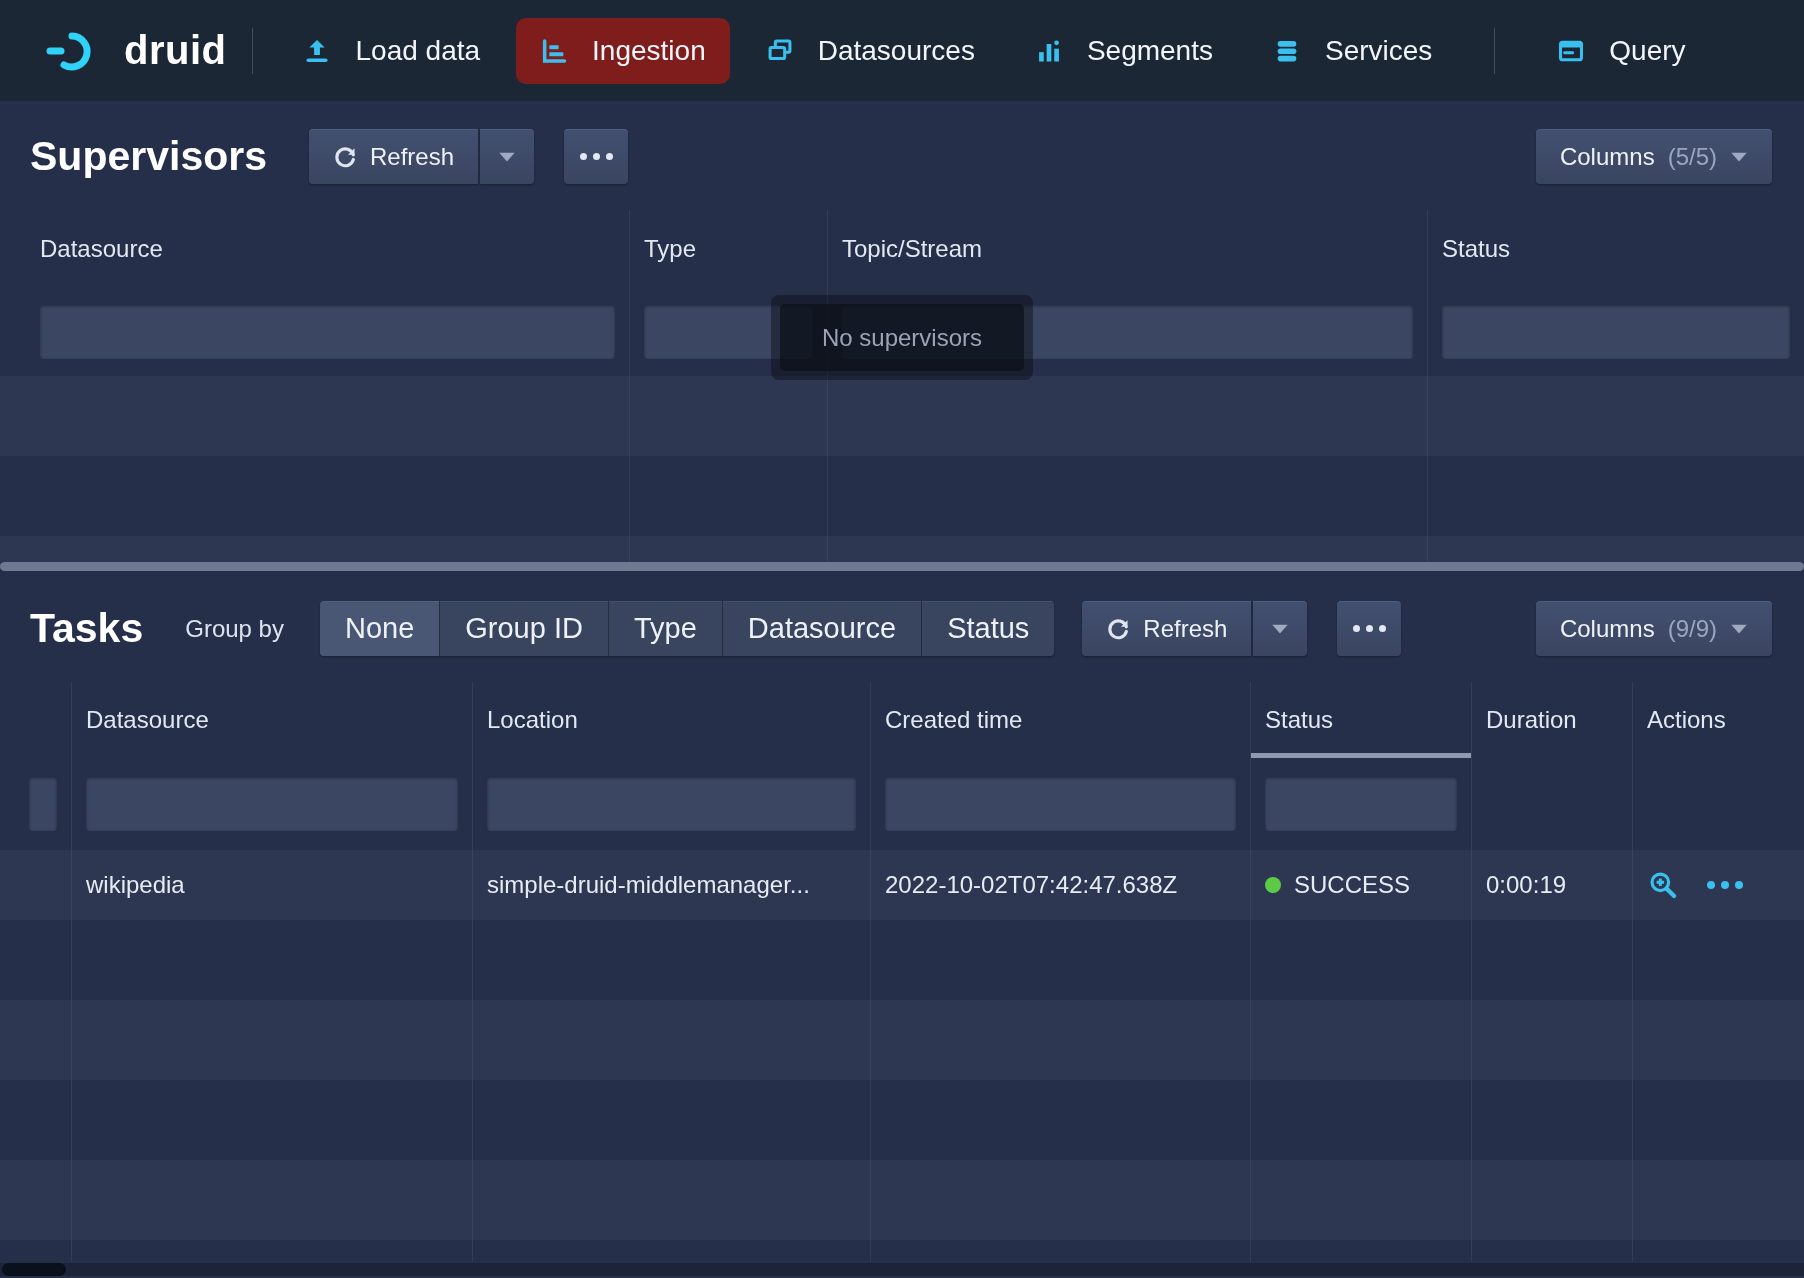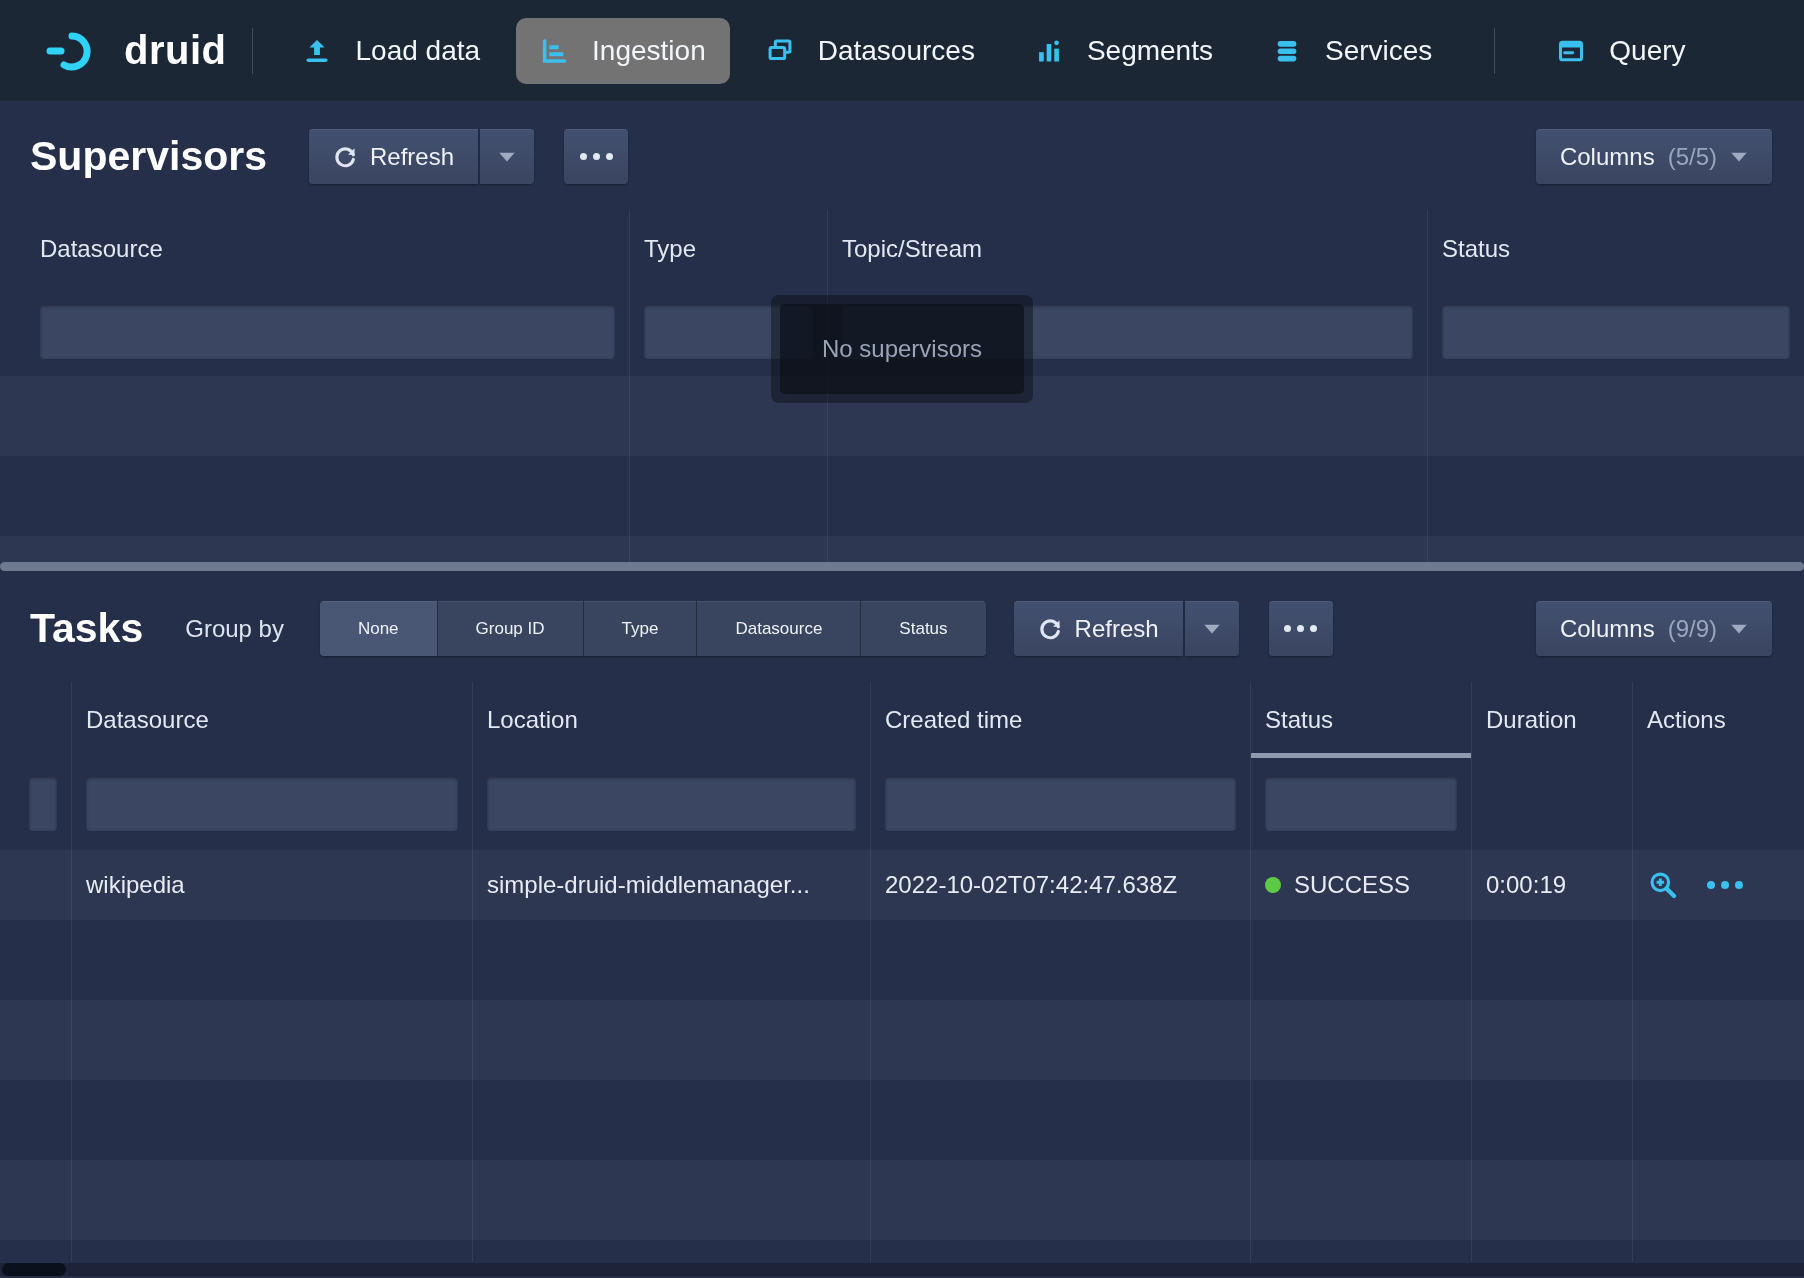--- a/index.html
+++ b/index.html
@@ -14,21 +14,21 @@
     padding:0 0 0 44px;
   }
   .logo{display:flex;align-items:center;gap:16px;cursor:pointer;}
   .brand{font-size:40px;font-weight:700;color:#fff;letter-spacing:.5px;}
   .vdiv{width:1px;height:46px;background:rgba(255,255,255,.18);margin:0 26px;flex:none;}
   .nav{display:flex;align-items:center;gap:12px;}
   .nav-item{
     display:flex;align-items:center;gap:24px;padding:17px 24px;border-radius:10px;
     font-size:28px;color:#f2f6fa;cursor:pointer;white-space:nowrap;
   }
-  .nav-item.active{background:#737373;text-align:right;}
+  .nav-item.active{background:#7f1d1d;text-align:right;}
   .nav-icon{color:#3ac0ef;flex:none;display:flex;}
   
   .section-bar{display:flex;align-items:center;padding:28px 32px 26px 30px;}
   .section-title{font-size:41px;font-weight:600;color:#fff;margin:0;line-height:1;}
   .groupby-label{font-size:24px;color:#dde3ee;margin-left:42px;}
   
   .btn{
     display:inline-flex;align-items:center;gap:13px;height:55px;padding:0 24px;
     background:linear-gradient(180deg,#425070 0%,#3a4560 100%);
     border:none;border-radius:4px;font-size:24px;color:#eef2f8;cursor:pointer;
@@ -40,21 +40,21 @@
   .btn-group .btn{border-radius:4px 0 0 4px;}
   .btn-group .btn.caret-btn{border-radius:0 4px 4px 0;margin-left:2px;padding:0 18px;}
   .more-btn{width:64px;justify-content:center;padding:0;}
   .caret{color:#9fa9bf;display:flex;}
   .dots{display:inline-flex;gap:6px;align-items:center;}
   .dots i{width:7px;height:7px;border-radius:50%;background:#e3e9f2;display:block;}
   .dots.cyan i{background:#3ac0ef;width:8px;height:8px;}
   .seg-group{display:inline-flex;border-radius:4px;overflow:hidden;margin-left:36px;
     box-shadow:0 1px 2px rgba(0,0,0,.35);}
   .seg{
-    height:55px;padding:0 38px;border:none;font-family:inherit;font-size:17px;color:#eef2f8;
+    height:55px;padding:0 25px;border:none;font-family:inherit;font-size:29px;color:#eef2f8;
     background:#39455e;cursor:pointer;border-left:1px solid rgba(0,0,0,.35);
     box-shadow:inset 0 1px 0 rgba(255,255,255,.07);white-space:nowrap;
   }
   .seg:first-child{border-left:none;}
   .seg.active{background:#4a5774;}
   .ml-auto{margin-left:auto;}
   .ml42{margin-left:42px;} .ml30{margin-left:30px;} .ml28{margin-left:28px;}
   
   .grid-sup{display:grid;grid-template-columns:630px 198px 600px 1fr;}
   .grid-tasks{display:grid;grid-template-columns:72px 401px 398px 380px 221px 161px 1fr;}
@@ -78,21 +78,21 @@
   }
   .frow .c0{justify-content:flex-end;padding-right:14px;padding-left:0;}
   .frow .c0 .filter-input{width:28px;padding:0;}
   .trow{height:80px;}
   .trow-data{height:70px;}
   .trow-partial{height:22px;}
   .stripe{background:rgba(255,255,255,.04);}
   .tbl{position:relative;}
   
   .empty-pop{
-    position:absolute;left:771px;top:85px;width:262px;height:108px;
+    position:absolute;left:771px;top:85px;width:262px;height:85px;
     background:rgba(10,14,21,.45);border-radius:8px;padding:9px;box-sizing:border-box;
   }
   .empty-pop .inner{
     width:100%;height:100%;background:rgba(10,14,21,.62);border-radius:5px;
     display:flex;align-items:center;justify-content:center;font-size:24px;color:#9aa4b6;
   }
   .hscroll{height:9px;background:#6e7a90;border-radius:5px;width:100%;}
   
   .status-dot{width:16px;height:16px;border-radius:50%;background:#5dca45;margin-right:13px;flex:none;}
   .actions-cell{gap:28px;color:#3ac0ef;}

